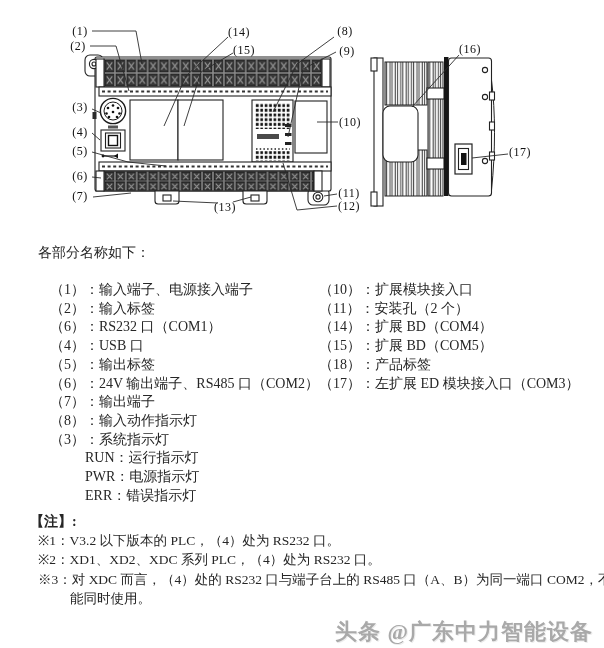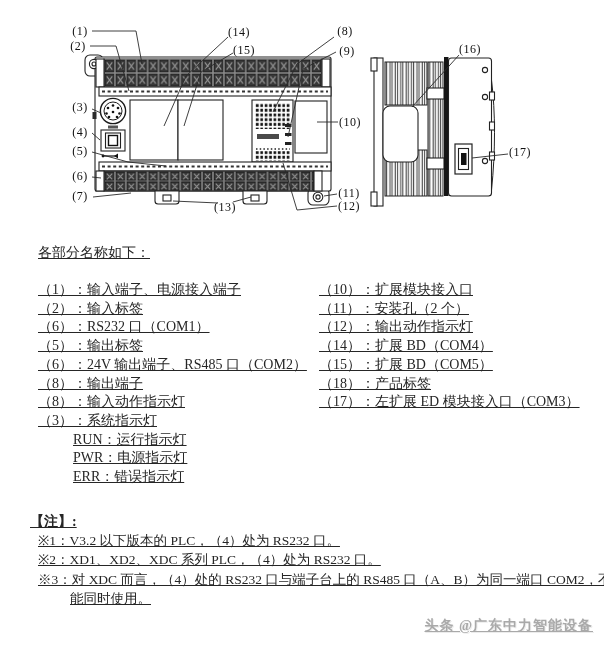--- a/index.html
+++ b/index.html
@@ -2,36 +2,36 @@
 <html><head>
 <meta charset="utf-8">
 <style>
   html,body { margin:0; padding:0; }
   body {
     width:604px; height:648px; background:#ffffff;
     font-family:"Liberation Serif","DejaVu Serif",serif;
     color:#262626;
   }
   .page { position:relative; width:604px; height:648px; overflow:hidden; background:#fff; }
-  .abs { position:absolute;text-decoration:underline; }
+  .abs { position:absolute; }
   #diagram { position:absolute; left:0; top:0; }
   .ln  { fill:#ffffff; stroke:#222222; stroke-width:1.1; }
   .lnn { fill:none; stroke:#222222; stroke-width:1; }
   .leader { fill:none; stroke:#2a2a2a; stroke-width:0.9; }
   .co { font-size:12px; fill:#111111; letter-spacing:0.5px; }
   .intro { left:38px; top:244px; font-size:14px; white-space:nowrap; }
   .col { font-size:14px; line-height:18.7px; white-space:nowrap; }
-  .col-left  { left:38px;  top:281px; }
+  .col-left  { left:50px;  top:281px; }
   .col-right { left:319px; top:281px; }
   .sub { padding-left:35px; }
   .notes { left:30px; top:512px; font-size:13.5px; }
   .notes-header { font-weight:bold; font-size:14px; line-height:19px; }
   .note-item { margin-left:8px; width:545px; line-height:19.3px; padding-left:32px; text-indent:-32px; }
   .watermark {
-    right:11px; top:617px; font-size:14px; font-weight:bold;
+    right:11px; top:617px; font-size:22px; font-weight:bold;
     color:#a9a9a9; letter-spacing:1px; text-shadow:1px 1px 0 #ececec;
     white-space:nowrap;
   }
 </style>
 </head>
 <body>
 
 <div class="page">
 
   <svg id="diagram" width="604" height="236" viewBox="0 0 604 236">
@@ -213,34 +213,34 @@
       <text class="co" x="520" y="156">(17)</text>
     </g>
   </svg>
 
   <div class="abs intro">各部分名称如下：</div>
 
   <div class="abs col col-left">
     <div class="part-line">（1）：输入端子、电源接入端子</div>
     <div class="part-line">（2）：输入标签</div>
     <div class="part-line">（6）：RS232 口（COM1）</div>
+    <div class="part-line">（4）：USB 口</div>
     <div class="part-line">（5）：输出标签</div>
     <div class="part-line">（6）：24V 输出端子、RS485 口（COM2）</div>
-    <div class="part-line">（8）：输出端子</div>
+    <div class="part-line">（7）：输出端子</div>
     <div class="part-line">（8）：输入动作指示灯</div>
     <div class="part-line">（3）：系统指示灯</div>
     <div class="part-line sub">RUN：运行指示灯</div>
     <div class="part-line sub">PWR：电源指示灯</div>
     <div class="part-line sub">ERR：错误指示灯</div>
   </div>
 
   <div class="abs col col-right">
     <div class="part-line">（10）：扩展模块接入口</div>
     <div class="part-line">（11）：安装孔（2 个）</div>
-    <div class="part-line">（12）：输出动作指示灯</div>
     <div class="part-line">（14）：扩展 BD（COM4）</div>
     <div class="part-line">（15）：扩展 BD（COM5）</div>
     <div class="part-line">（18）：产品标签</div>
     <div class="part-line">（17）：左扩展 ED 模块接入口（COM3）</div>
   </div>
 
   <div class="abs notes">
     <div class="notes-header">【注】:</div>
     <div class="note-item">※1：V3.2 以下版本的 PLC，（4）处为 RS232 口。</div>
     <div class="note-item">※2：XD1、XD2、XDC 系列 PLC，（4）处为 RS232 口。</div>

